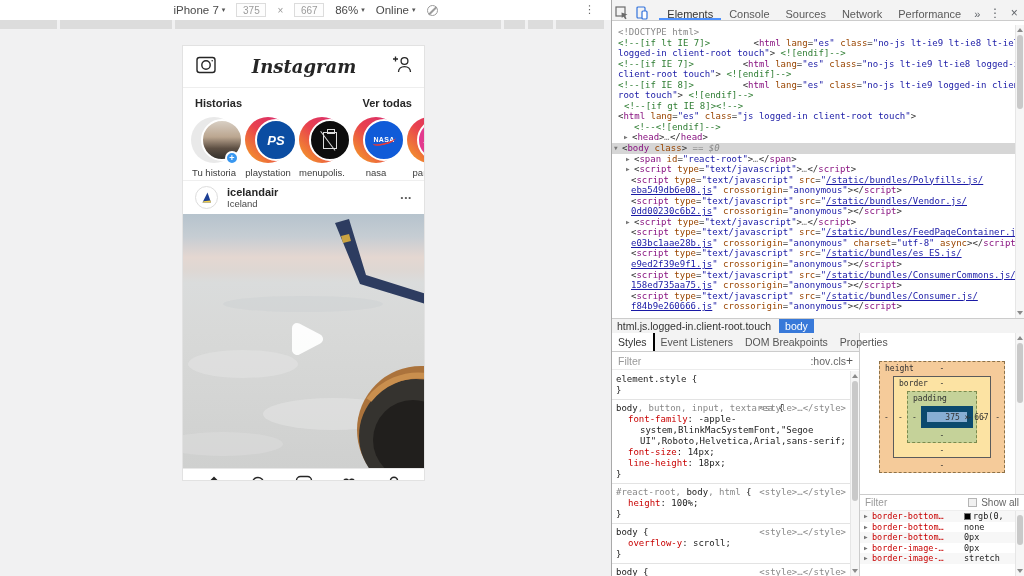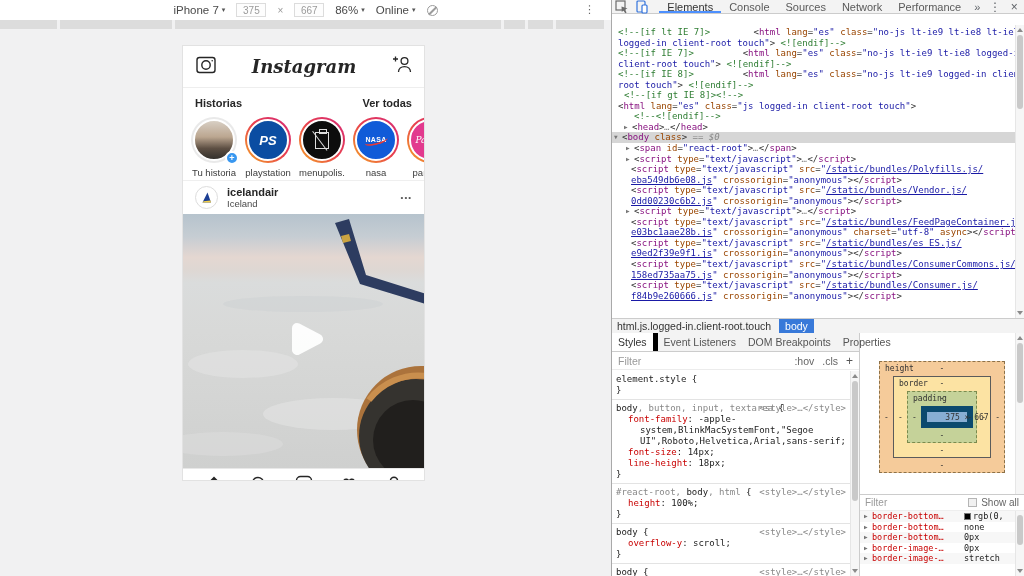--- a/index.html
+++ b/index.html
@@ -37,21 +37,21 @@
              font-weight:bold; font-size:18px; color:#262626; }
   .ig-stories { padding-top:7px; border-bottom:1px solid #efefef; }
   .st-head { display:flex; justify-content:space-between; padding:0 12px; margin:2px 0 8px;
              font-size:11px; font-weight:bold; color:#262626; }
   .stories-list { position:relative; height:63px; overflow:hidden; display:flex; gap:8px; padding-left:8px; }
   .story { flex:0 0 46px; width:46px; text-align:center; }
   .ring { position:relative; width:46px; height:46px; border-radius:50%; padding:2px;
           background:linear-gradient(45deg,#f5a623,#e8414e,#d62976); }
   .ring.noring { background:#e9e9e9; }
   .face { width:100%; height:100%; border-radius:50%; border:2px solid #fff; position:relative;
-          overflow:hidden; display:flex; align-items:center; justify-content:center; }
+          overflow:hidden; display:flex; align-items:center; justify-content:center;margin-left:8px; }
   .self { background:linear-gradient(180deg,#d8cfc4 0%,#bba690 42%,#5d4f43 72%,#33302c 100%); }
   .badge { position:absolute; right:-2px; bottom:-2px; width:14px; height:14px; border-radius:50%;
            background:#3897f0; border:2px solid #fff; color:#fff; font-size:9px; line-height:10px;
            text-align:center; font-weight:bold; z-index:2; }
   .playstation { background:#0b4da2; }
   .logo-playstation { color:#fff; font-weight:bold; font-style:italic; font-size:13px; }
   .menupolis { background:#0d0d0d; }
   .env { position:relative; width:14px; height:17px; border:1px solid #ddd; }
   .env::before { content:""; position:absolute; left:3px; top:-4px; width:6px; height:3px; border:1px solid #ddd; }
   .env::after { content:""; position:absolute; left:-3px; top:-2px; width:24px; height:1px; background:#ddd;
@@ -76,22 +76,22 @@
   .post-img svg.scene { position:absolute; left:0; top:0; }
   .play { position:absolute; left:50%; top:50%; transform:translate(-50%,-50%); }
 
   .ig-nav { height:31px; border-top:1px solid #e8e8e8; display:flex; align-items:center;
             justify-content:space-around; padding:0 8px; background:#fff; }
   .nav-i { display:flex; align-items:center; }
 
   
   #devtools { position:absolute; left:611px; top:0; width:413px; height:576px; background:#fff;
               border-left:1px solid #a9a9a9; }
-  .dt-toolbar { height:14px; background:#f3f3f3; border-bottom:1px solid #ccc; display:flex;
-                align-items:center; font-size:11px; color:#5a5a5a; }
+  .dt-toolbar { height:21px; background:#f3f3f3; border-bottom:1px solid #ccc; display:flex;
+                align-items:flex-end; font-size:11px; color:#5a5a5a; }
   .icon-btn { width:23px; display:flex; align-items:center; justify-content:center; }
   .vsep { width:1px; background:#d4d4d4; margin:4px 3px; }
   #dt-tabs { display:flex; }
   .dt-tab { padding:0 8px; display:flex; align-items:center; cursor:default; }
   .dt-tab.active { color:#333; box-shadow:inset 0 -2px 0 #4d90fe; }
   .dt-overflow { display:flex; align-items:center; padding:0 5px; color:#5f6368; }
   .flex-sp { flex:1; }
   .glyph-btn { display:flex; align-items:center; justify-content:center; width:22px; color:#5f6368;
                font-size:12px; }
 
@@ -115,24 +115,24 @@
   #crumbs { position:absolute; top:318px; left:0; width:412px; height:15px; background:#f3f3f3;
             border-top:1px solid #ccc; display:flex; align-items:center; font-size:10.5px;
             color:#333; padding-left:5px; }
   .crumb-sel { background:#3879d9; color:#fff; padding:1px 6px; margin-left:8px; }
 
   #styles-wrap { position:absolute; top:333px; left:0; width:412px; bottom:0; display:flex; }
   #styles-left { width:248px; position:relative; border-right:1px solid #ccc; }
   .sb-tabs { height:19px; background:#f3f3f3; border-bottom:1px solid #ccc; display:flex;
              font-size:10.5px; color:#555; }
   .sb-tab { padding:0 6px; display:flex; align-items:center; white-space:nowrap; }
-  .sb-tab.active { background:#fff; border-right:5px solid #000000; color:#333; }
+  .sb-tab.active { background:#fff; border-right:2px solid #000000; color:#333; }
   .filter-row { height:18px; border-bottom:1px solid #ececec; display:flex; align-items:center;
                 padding:0 6px; font-size:10.5px; color:#999; }
-  .f-right { margin-left:auto; display:flex; gap:8px; align-items:center; color:#666; }
+  .f-right { margin-left:auto; display:flex; gap:0; align-items:center; color:#666; }
   .f-plus { font-size:12px; color:#555; }
   #rules { position:absolute; top:38px; left:0; right:9px; bottom:0; overflow:hidden;
            font:9px/11px "DejaVu Sans Mono", monospace; color:#222; }
   .rule { border-bottom:1px solid #e3e3e3; padding:3px 2px; }
   .sl { white-space:pre; }
   .hint { float:right; color:#888; padding-right:2px; }
   .tk-sel { color:#222; } .tk-gs { color:#888; } .tk-pr { color:#c80000; }
   .tk-va { color:#222; } .tk-br { color:#222; }
 
   #styles-right { flex:1; position:relative; }
@@ -359,20 +359,21 @@
           <div class="dt-tab">Network</div>
           <div class="dt-tab">Performance</div>
         </div>
       <span class="dt-overflow">»</span>
       <span class="flex-sp"></span>
       <span class="glyph-btn">⋮</span>
       <span class="glyph-btn">×</span>
     </div>
 
     <div id="elements">
+        <div class="cl" style="padding-left: 6px;"><span class="tk-d">&lt;!DOCTYPE html&gt;</span></div>
         <div class="cl" style="padding-left: 6px;"><span class="tk-c">&lt;!--[if lt IE 7]&gt;</span><span class="tk-p">        </span><span class="tk-p">&lt;</span><span class="tk-t">html</span><span class="tk-a"> lang</span><span class="tk-p">=</span><span class="tk-v">"es"</span><span class="tk-a"> class</span><span class="tk-p">=</span><span class="tk-v">"no-js lt-ie9 lt-ie8 lt-ie7</span></div>
         <div class="cl" style="padding-left: 6px;"><span class="tk-v">logged-in client-root touch"</span><span class="tk-p">&gt; </span><span class="tk-c">&lt;![endif]--&gt;</span></div>
         <div class="cl" style="padding-left: 6px;"><span class="tk-c">&lt;!--[if IE 7]&gt;</span><span class="tk-p">         </span><span class="tk-p">&lt;</span><span class="tk-t">html</span><span class="tk-a"> lang</span><span class="tk-p">=</span><span class="tk-v">"es"</span><span class="tk-a"> class</span><span class="tk-p">=</span><span class="tk-v">"no-js lt-ie9 lt-ie8 logged-in</span></div>
         <div class="cl" style="padding-left: 6px;"><span class="tk-v">client-root touch"</span><span class="tk-p">&gt; </span><span class="tk-c">&lt;![endif]--&gt;</span></div>
         <div class="cl" style="padding-left: 6px;"><span class="tk-c">&lt;!--[if IE 8]&gt;</span><span class="tk-p">         </span><span class="tk-p">&lt;</span><span class="tk-t">html</span><span class="tk-a"> lang</span><span class="tk-p">=</span><span class="tk-v">"es"</span><span class="tk-a"> class</span><span class="tk-p">=</span><span class="tk-v">"no-js lt-ie9 logged-in client-</span></div>
         <div class="cl" style="padding-left: 6px;"><span class="tk-v">root touch"</span><span class="tk-p">&gt; </span><span class="tk-c">&lt;![endif]--&gt;</span></div>
         <div class="cl" style="padding-left: 12px;"><span class="tk-c">&lt;!--[if gt IE 8]&gt;&lt;!--&gt;</span></div>
         <div class="cl" style="padding-left: 6px;"><span class="tk-p">&lt;</span><span class="tk-t">html</span><span class="tk-a"> lang</span><span class="tk-p">=</span><span class="tk-v">"es"</span><span class="tk-a"> class</span><span class="tk-p">=</span><span class="tk-v">"js logged-in client-root touch"</span><span class="tk-p">&gt;</span></div>
         <div class="cl" style="padding-left: 22px;"><span class="tk-c">&lt;!--&lt;![endif]--&gt;</span></div>
         <div class="cl" style="padding-left: 12px;"><span class="arrow">▶</span><span class="tk-p">&lt;</span><span class="tk-t">head</span><span class="tk-p">&gt;</span><span class="tk-e">…</span><span class="tk-p">&lt;/</span><span class="tk-t">head</span><span class="tk-p">&gt;</span></div>

